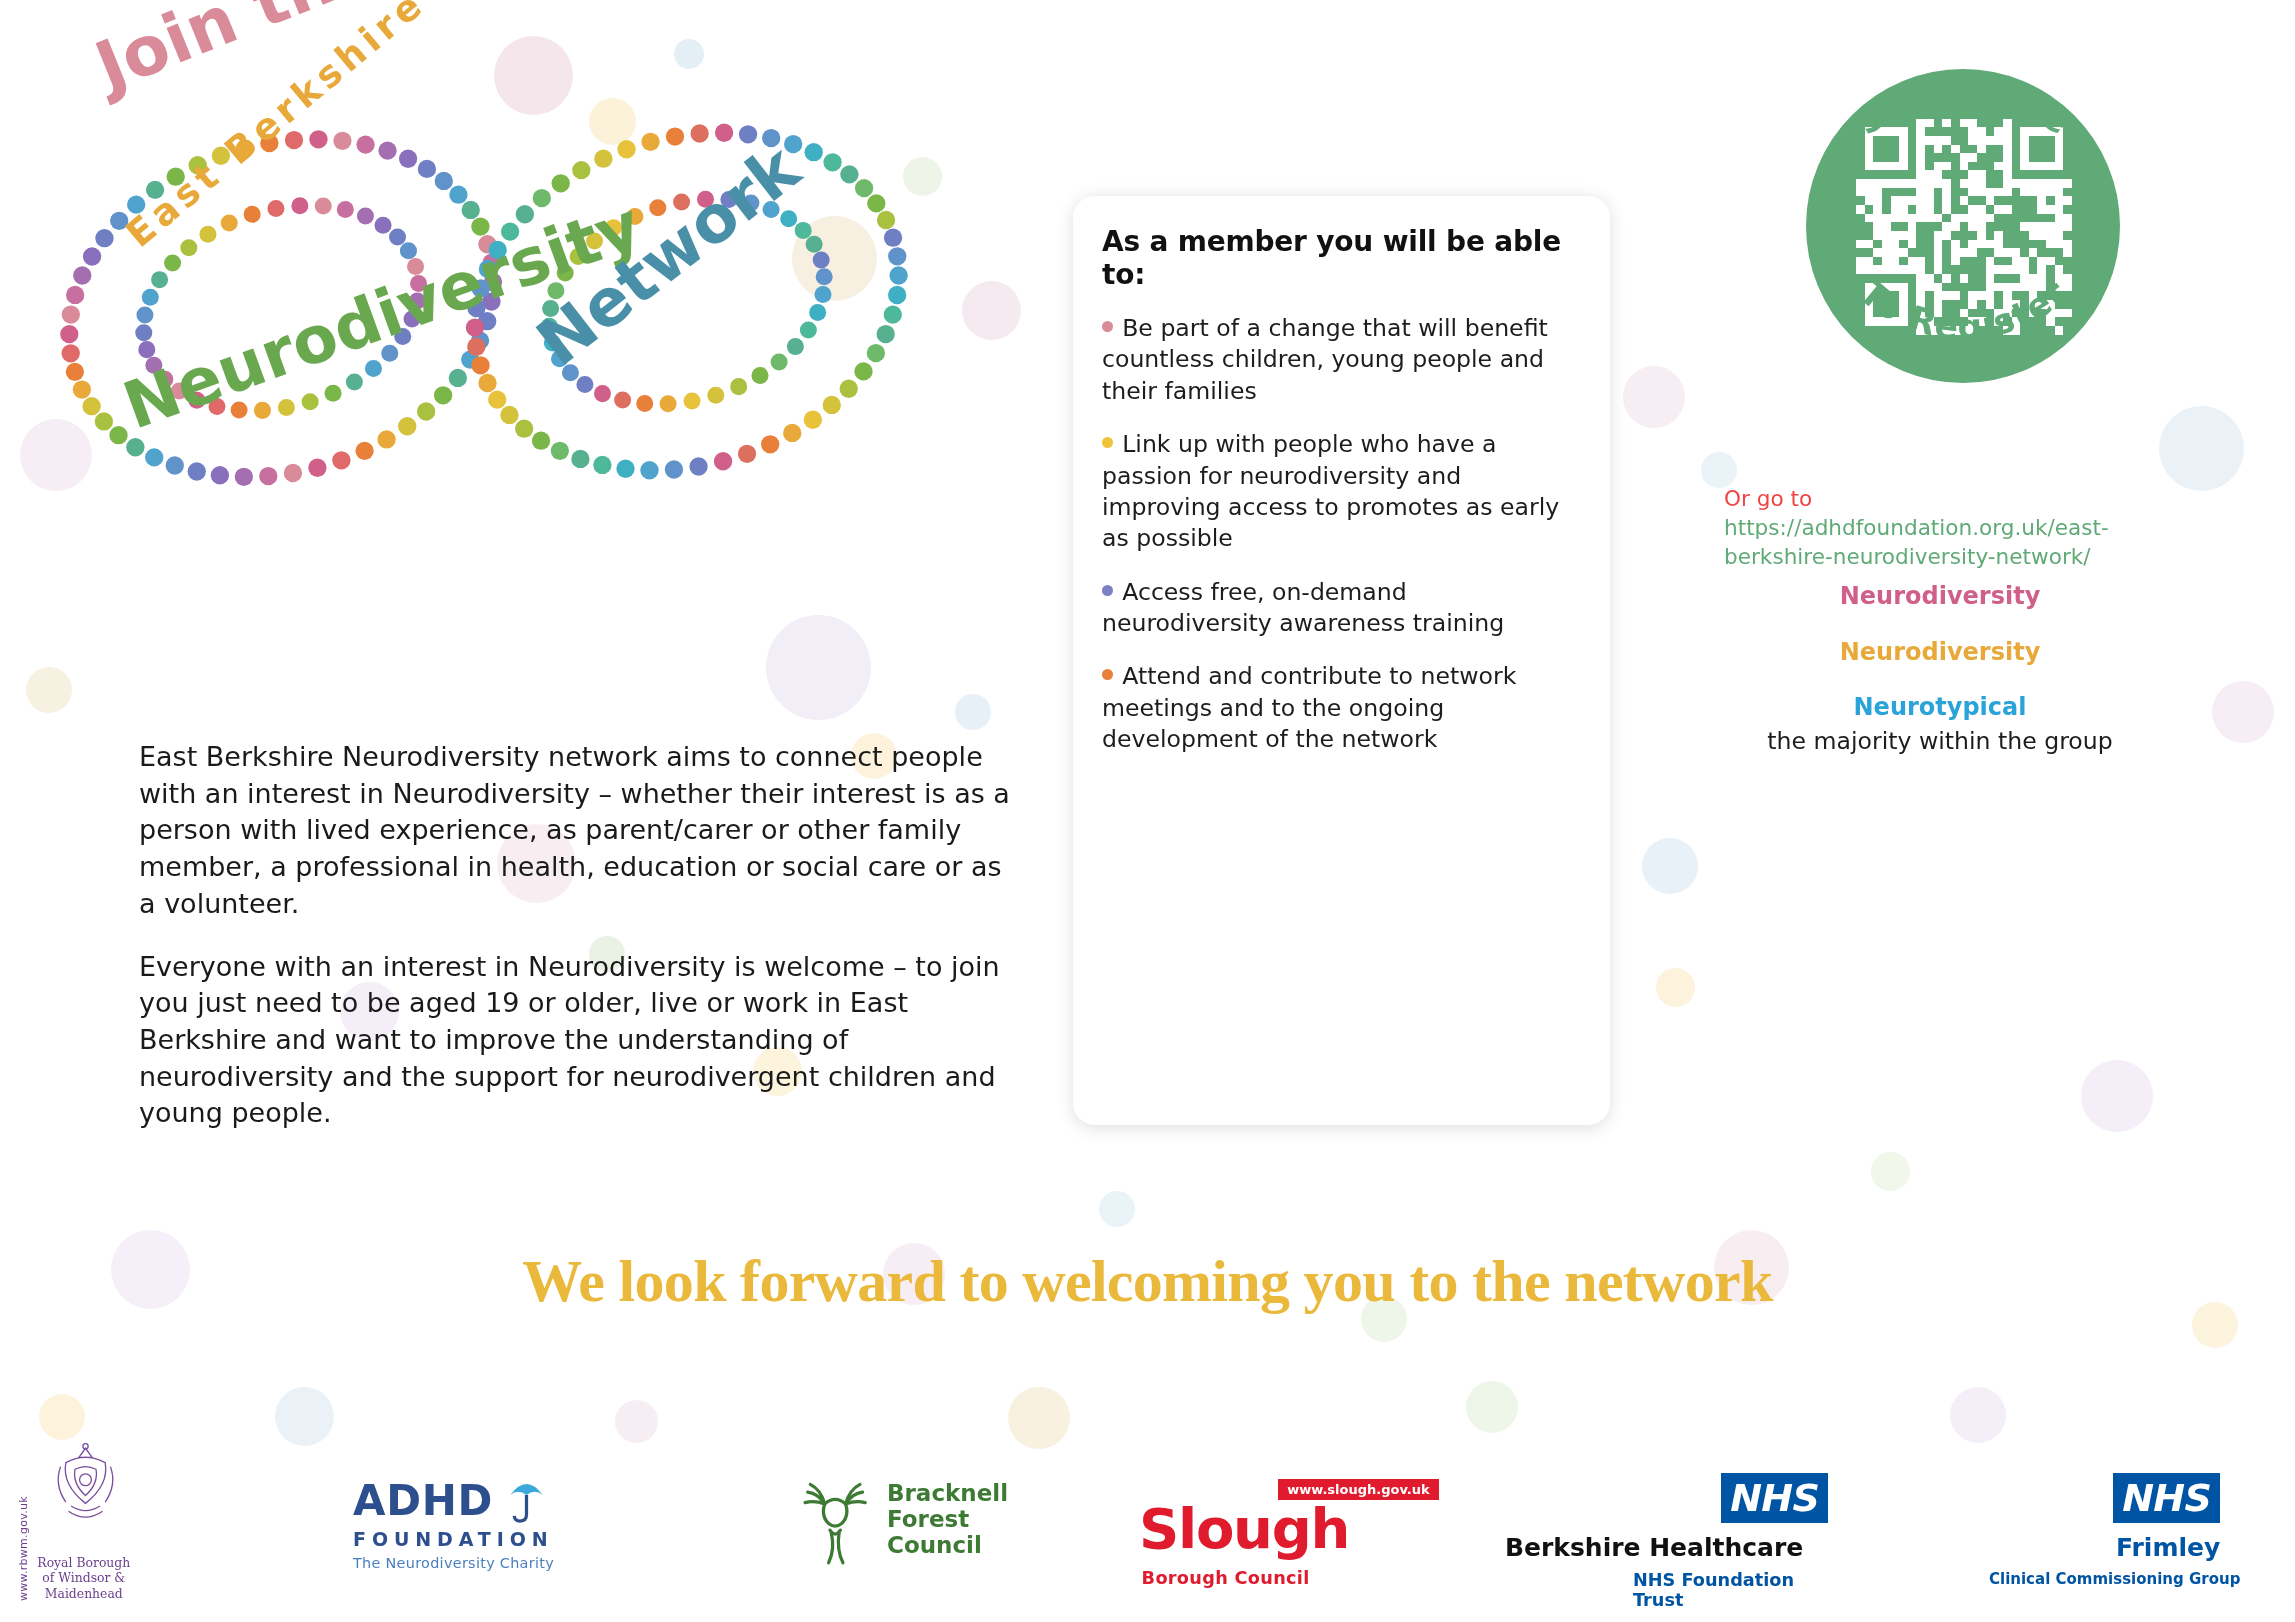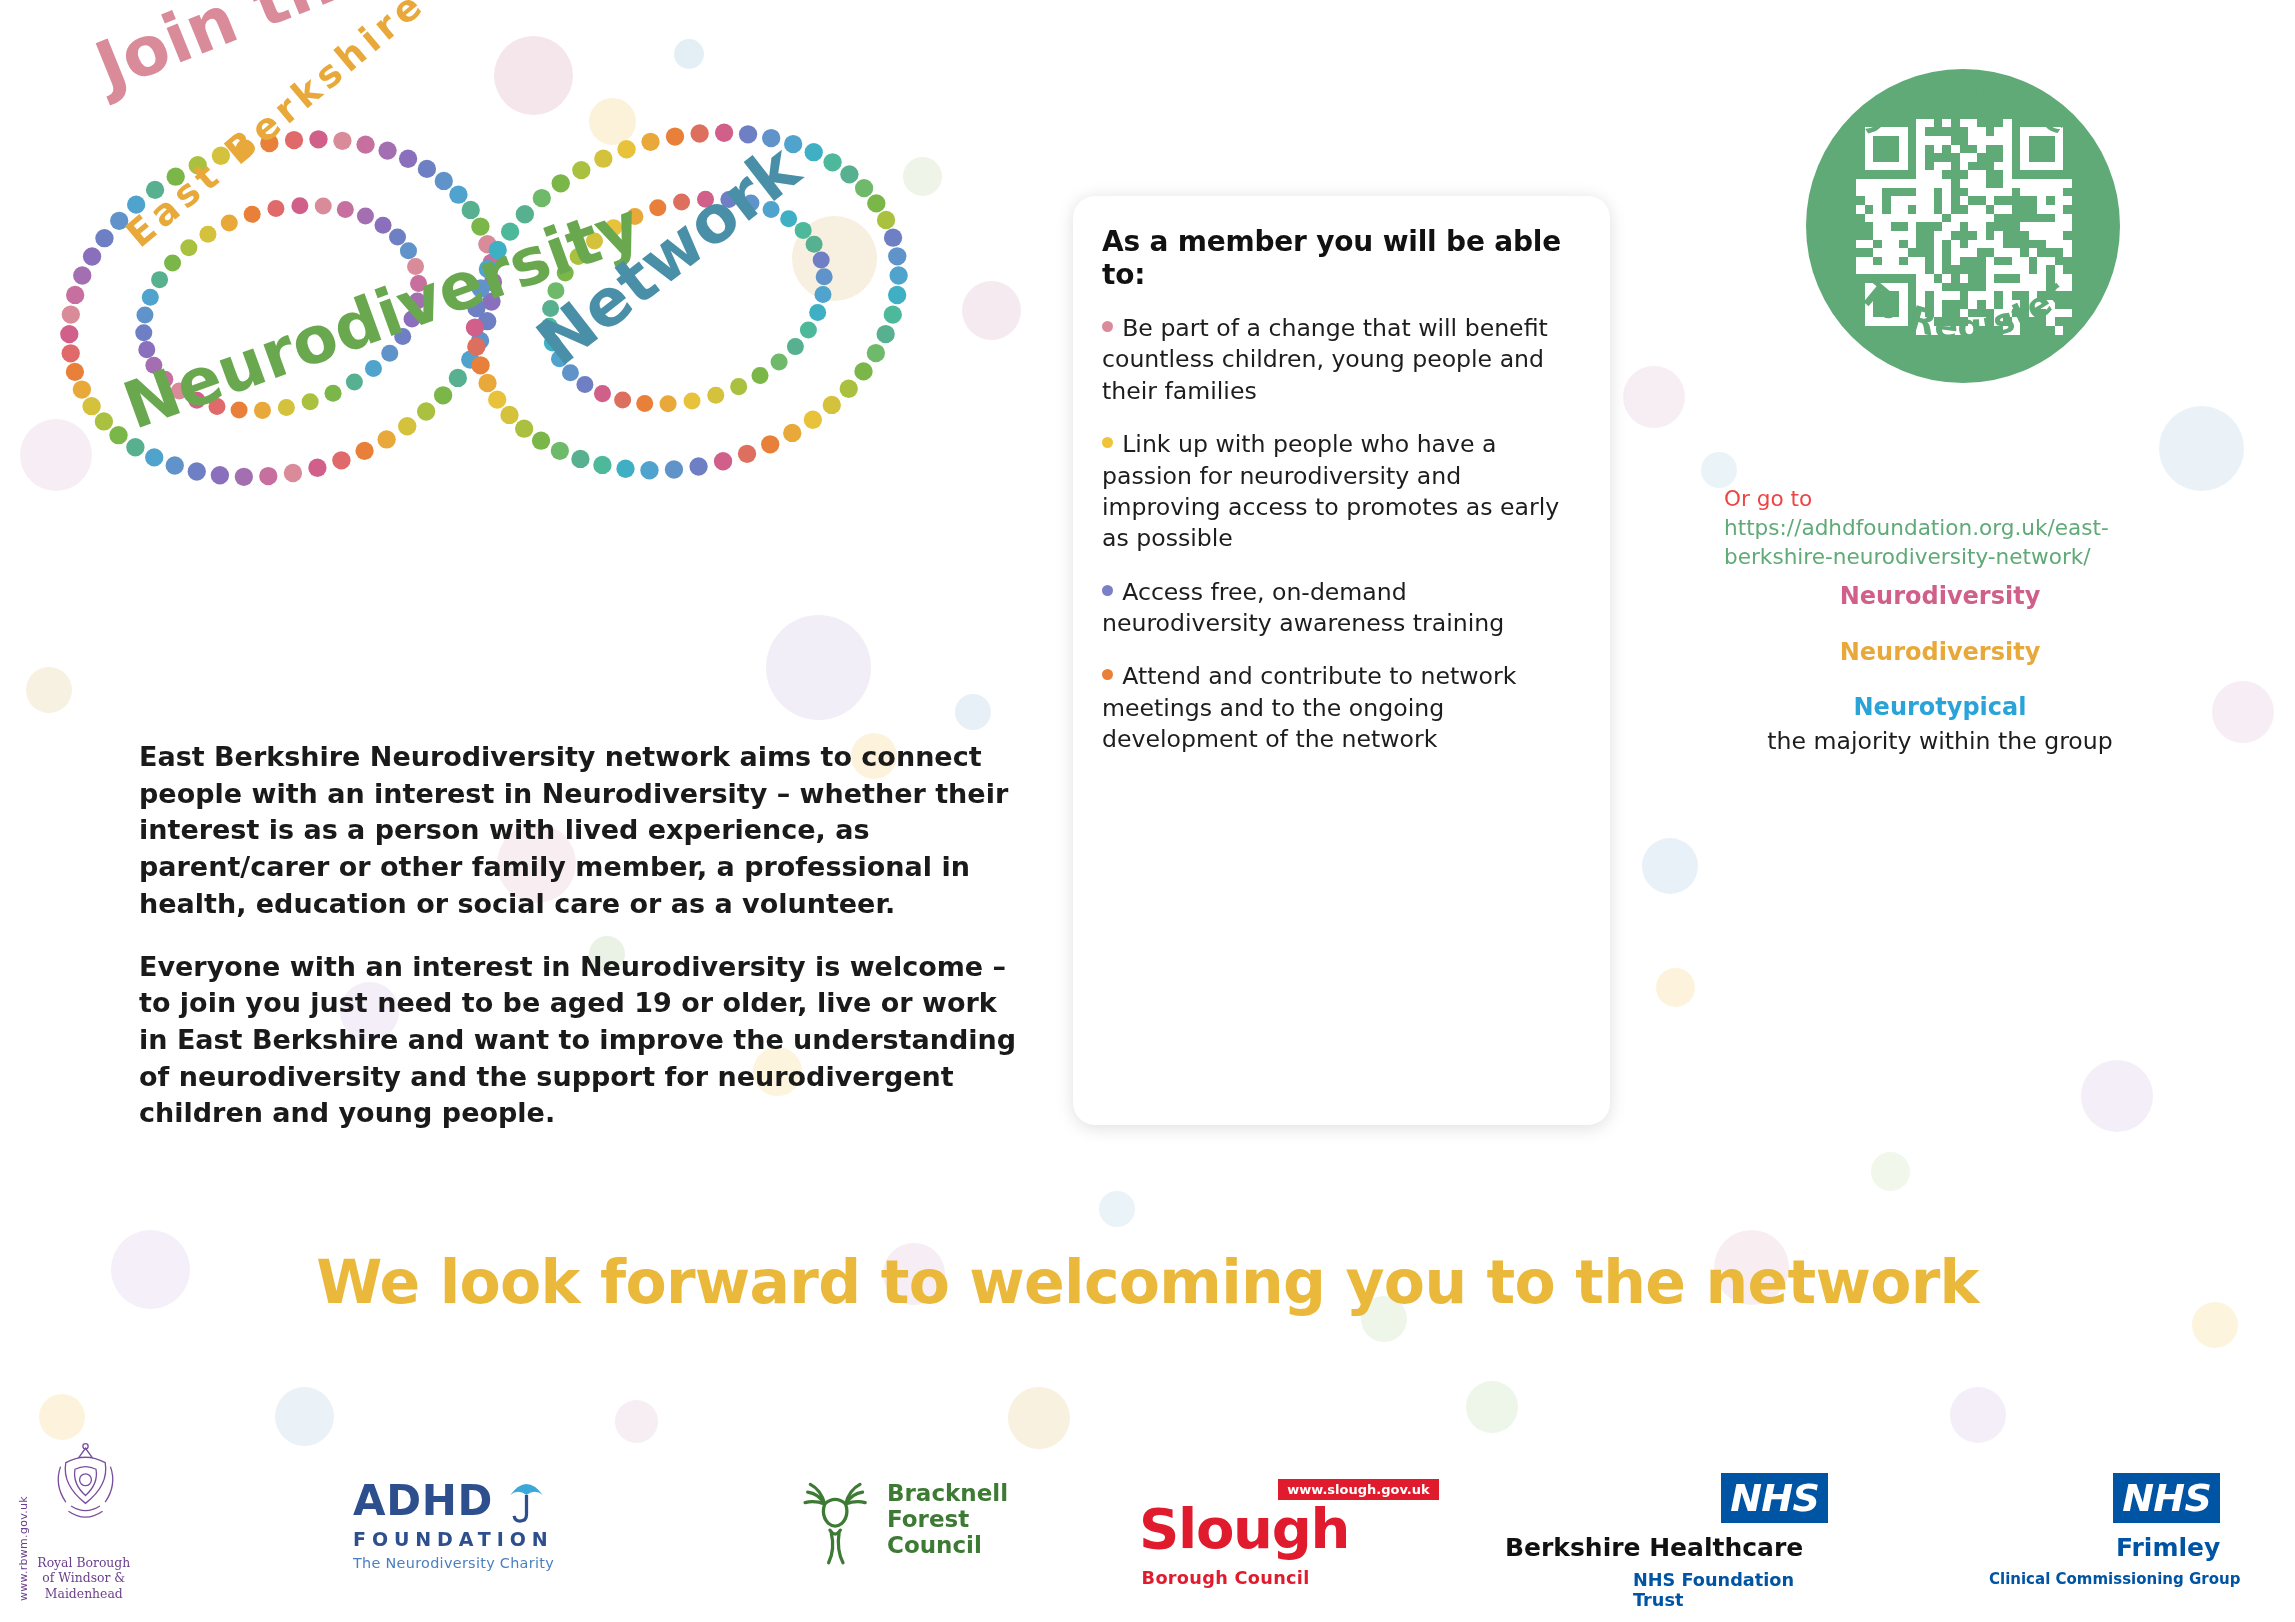--- a/index.html
+++ b/index.html
@@ -66,21 +66,21 @@
   
   #left-copy {
     position: absolute;
     left: 139px; top: 739px;
     width: 880px;
   }
   #left-copy p {
     font-size: 27px;
     line-height: 1.36;
     color: #1a1a1a;
-    font-weight: bold;
+    font-weight: normal;
     margin-bottom: 26px;
     font-family: "DejaVu Sans", sans-serif;
   }
   
   #member-card {
     position: absolute;
     left: 1073px; top: 196px;
     width: 537px; height: 929px;
     background: #ffffff;
     border-radius: 22px;
@@ -177,20 +177,21 @@
   
   #banner {
     position: absolute;
     left: 0; top: 1247px;
     width: 2295px;
     text-align: center;
     font-size: 60px;
     font-weight: bold;
     color: #eab93c;
     letter-spacing: -0.7px;
+    font-family: Liberation Serif, serif;
   }
   
   #logos {
     position: absolute;
     left: 0; top: 1430px;
     width: 2295px; height: 193px;
   }
   .logo-item { position: absolute; }
   .vert-url {
     position: absolute;

